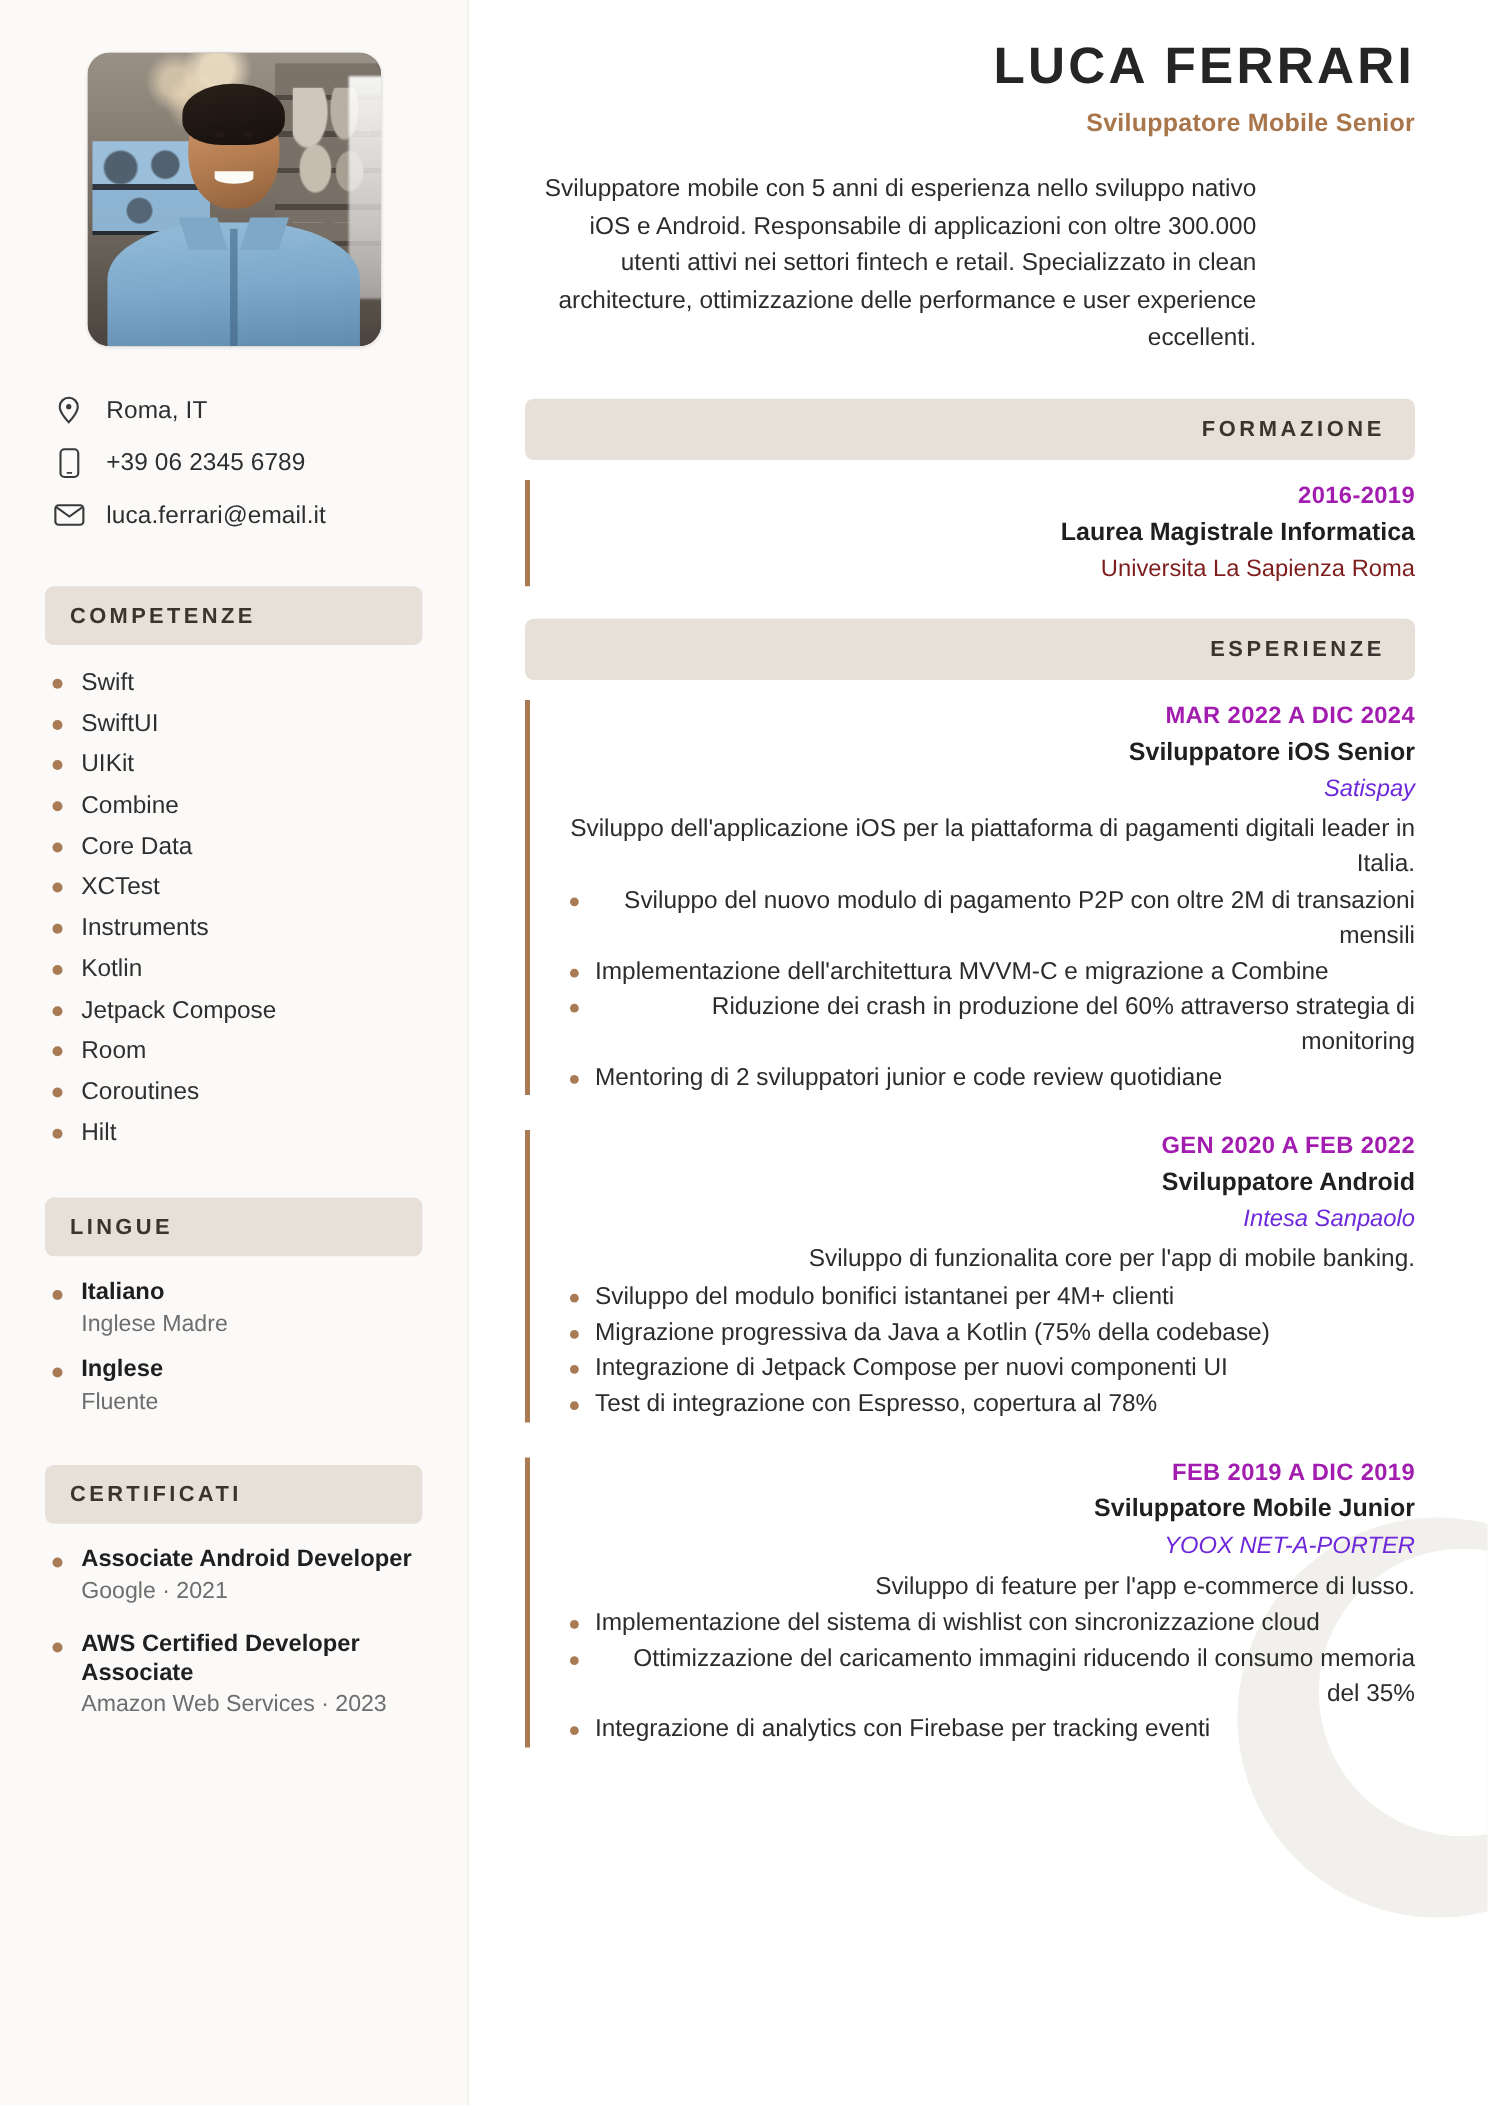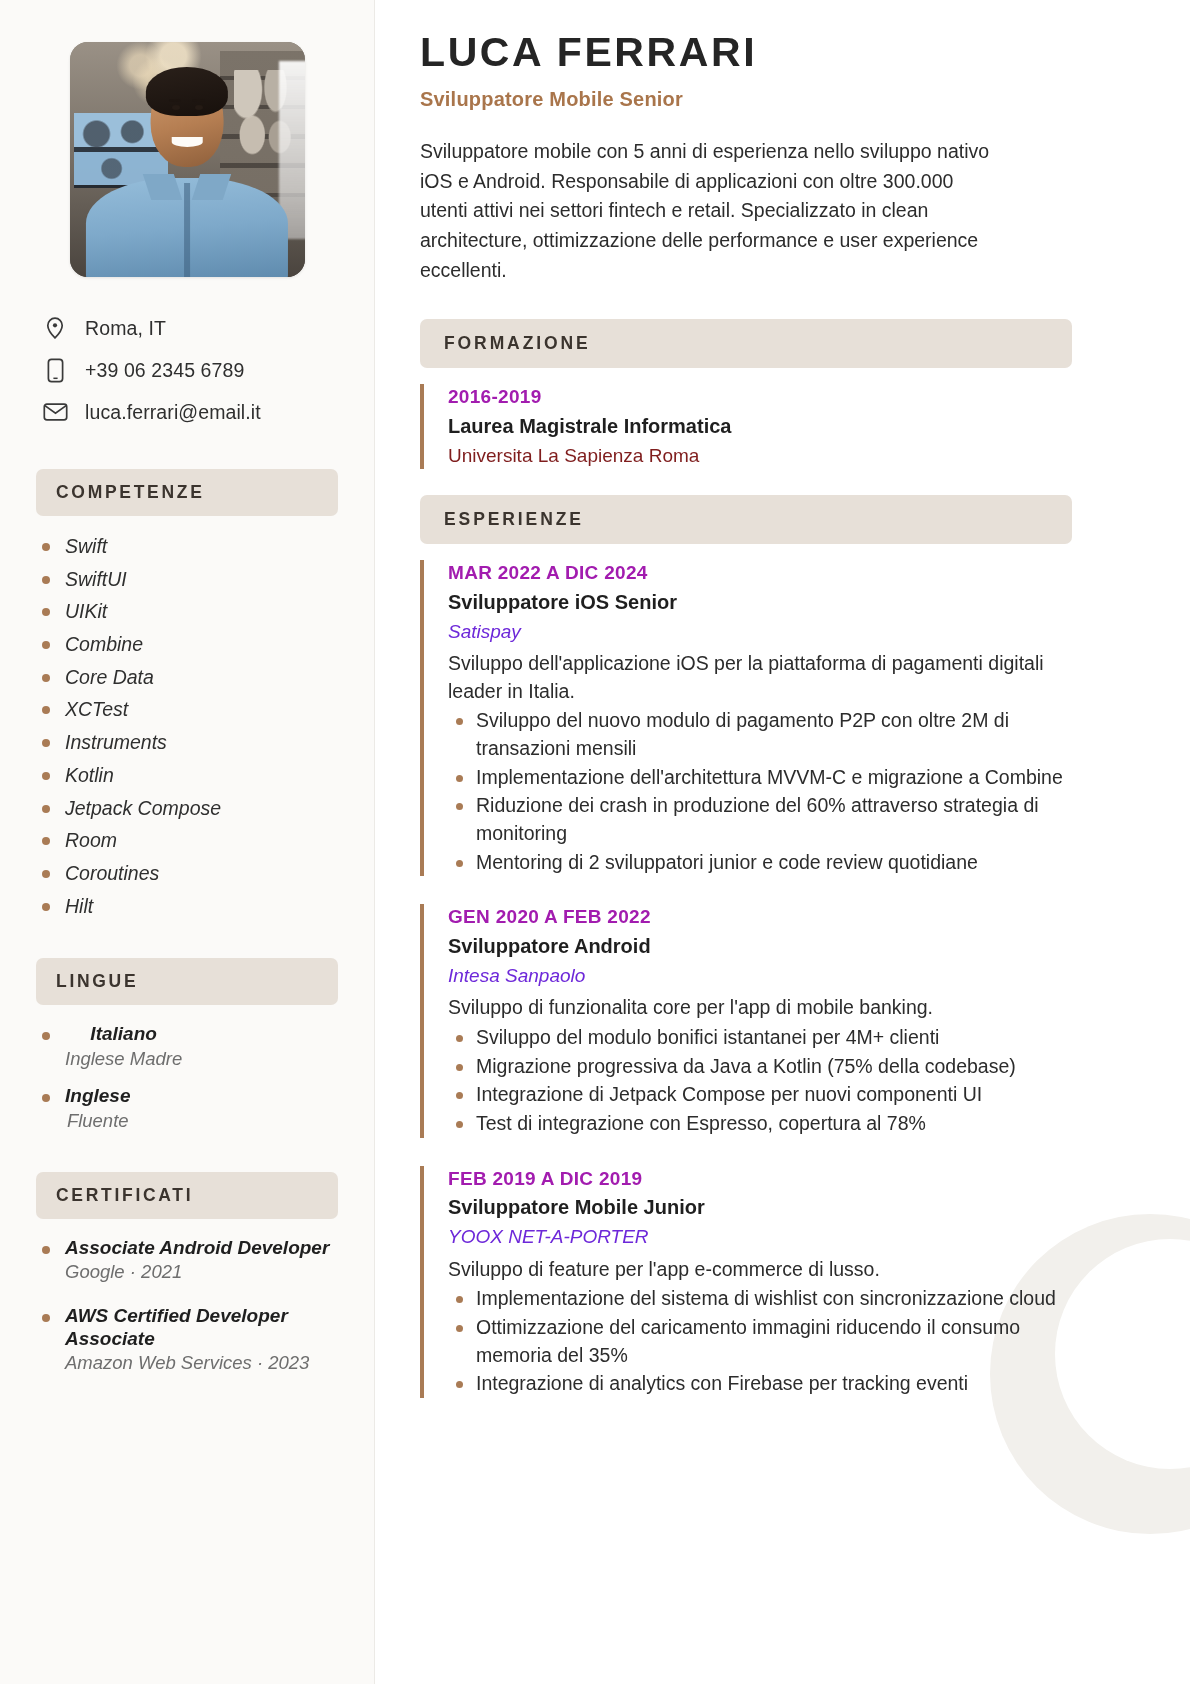--- a/index.html
+++ b/index.html
@@ -213,41 +213,41 @@
     padding: 13px 20px;
     font-size: 17.5px;
     font-weight: bold;
     letter-spacing: 2.7px;
     color: #3b342e;
     margin-bottom: 17px;
   }
   .side-block { margin-bottom: 38px; }
   .side-block:last-child { margin-bottom: 0; }
 
-  .bullet-list { list-style: none; padding-left: 6px; font-style: italic; }
+  .bullet-list { list-style: none; padding-left: 6px; }
   .bullet-li {
     display: flex;
     align-items: flex-start;
     gap: 15px;
     margin-bottom: 5px;
   }
   .dot {
     width: 8px; height: 8px;
     border-radius: 50%;
     background: #a97b55;
     flex: 0 0 8px;
     margin-top: 10px;
   }
   .skill-text {
     font-size: 19.5px;
     color: #2f2f2f;
     line-height: 1.42;
   }
 
-  .lang-li { margin-bottom: 12px; text-align: center; }
+  .lang-li { margin-bottom: 12px; }
   .lang-name {
     font-size: 19px;
     font-weight: bold;
     color: #1f1f1f;
     line-height: 1.3;
   }
   .lang-level {
     font-size: 18.5px;
     color: #6e6e6e;
     line-height: 1.35;
@@ -265,22 +265,23 @@
     font-size: 18.5px;
     color: #6e6e6e;
     line-height: 1.3;
     margin-top: 1px;
   }
 
   
   .main {
     position: relative;
     flex: 1 1 auto;
-    padding: 30px 118px 40px 45px;
+    padding: 30px 58px 40px 45px;
     z-index: 3;
+    text-align: right;
   }
 
   .name {
     font-size: 41px;
     font-weight: bold;
     letter-spacing: 2.6px;
     color: #252525;
     line-height: 1.1;
     margin-bottom: 13px;
   }

